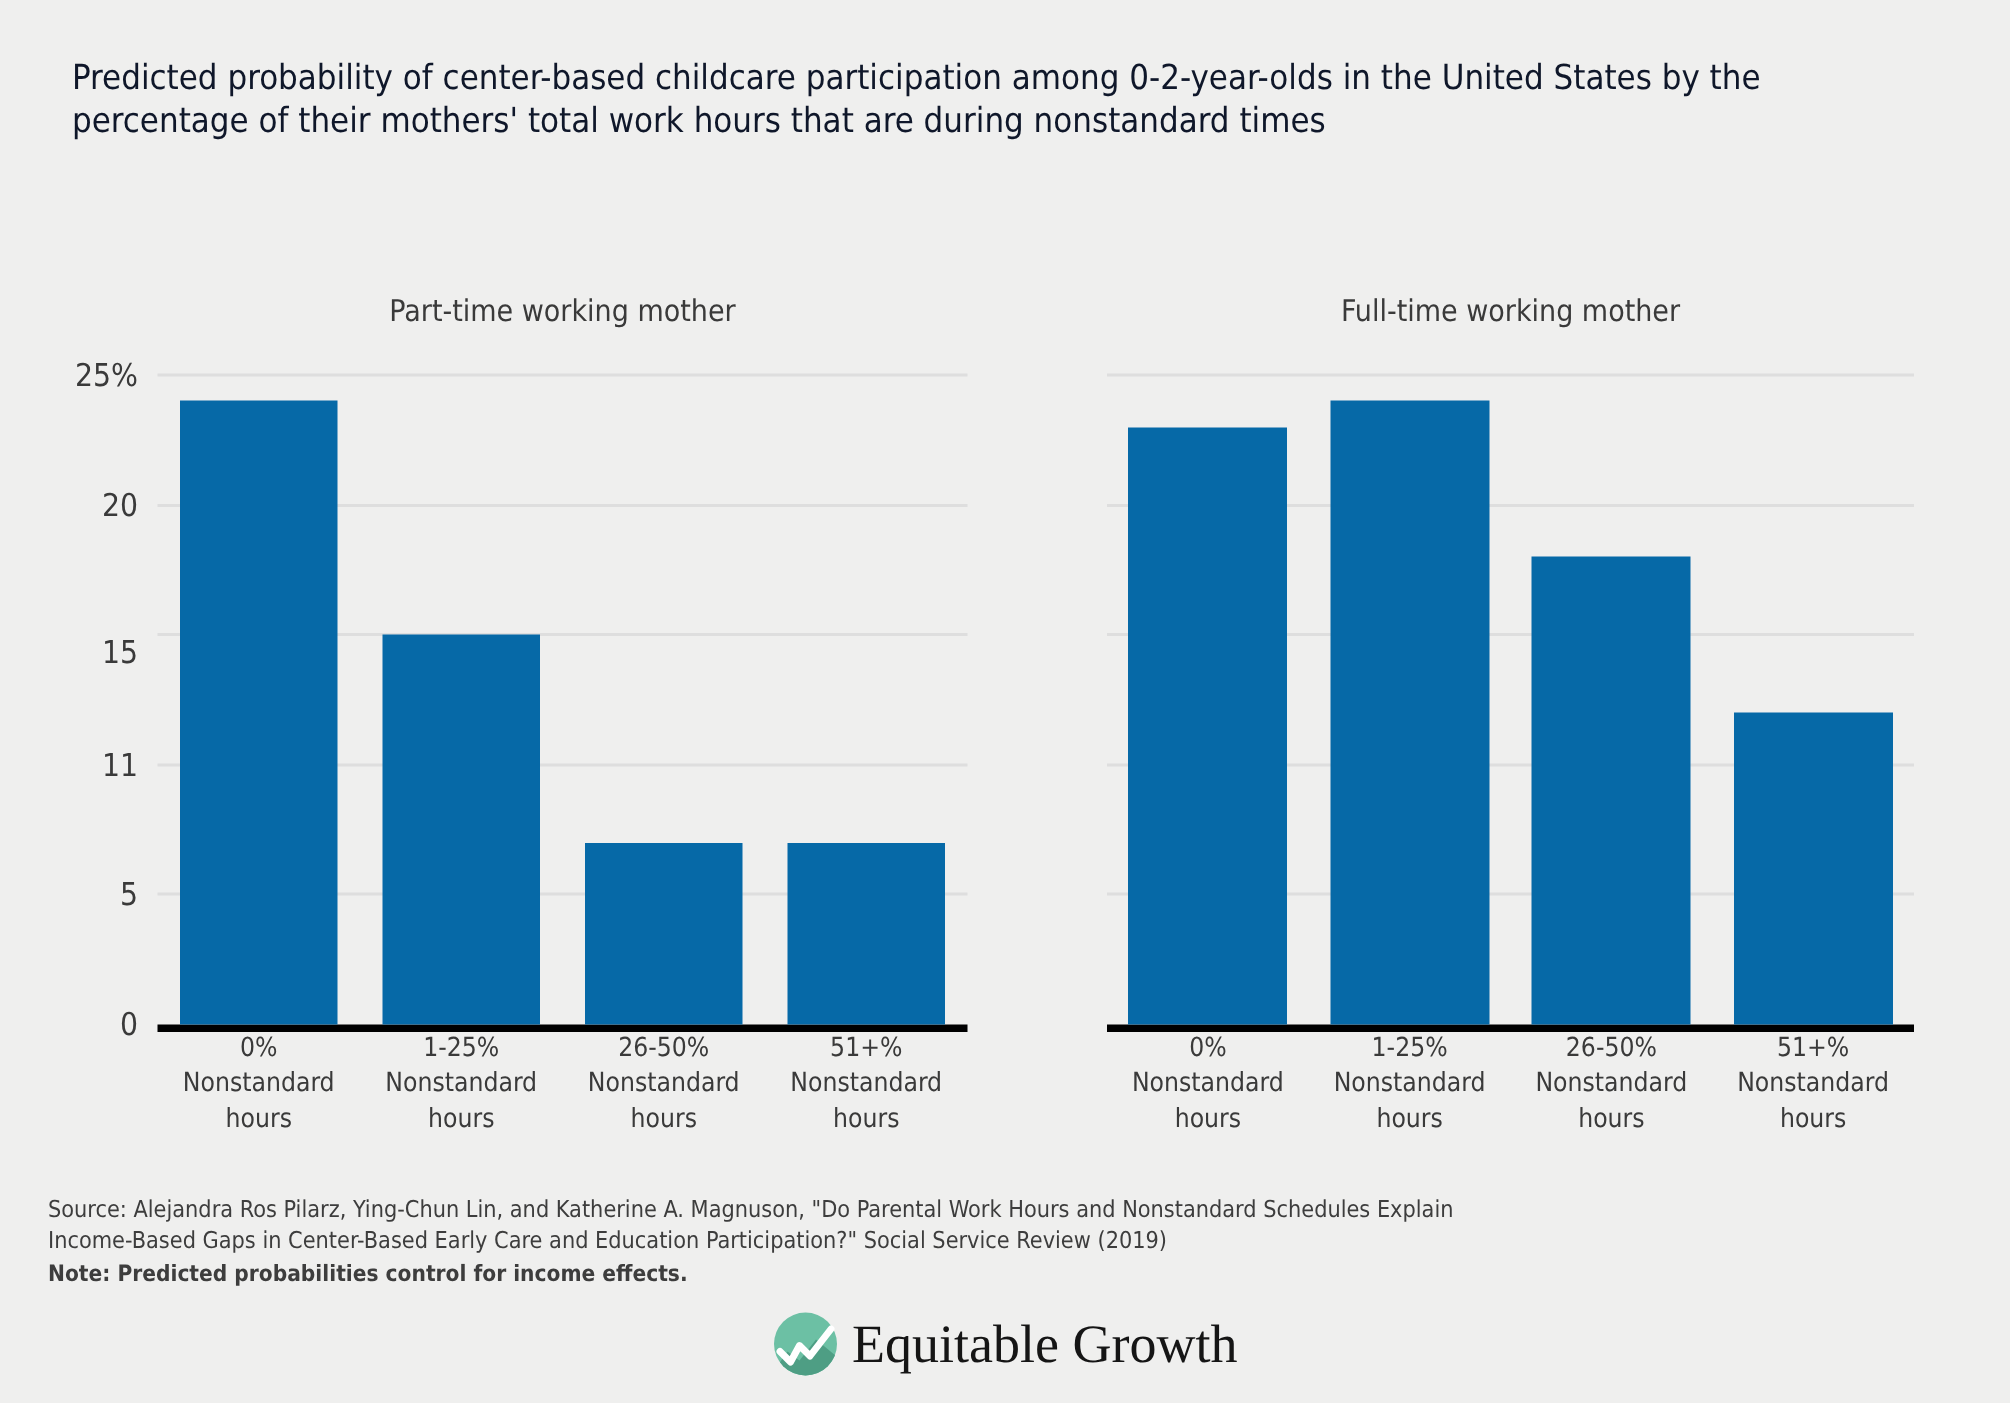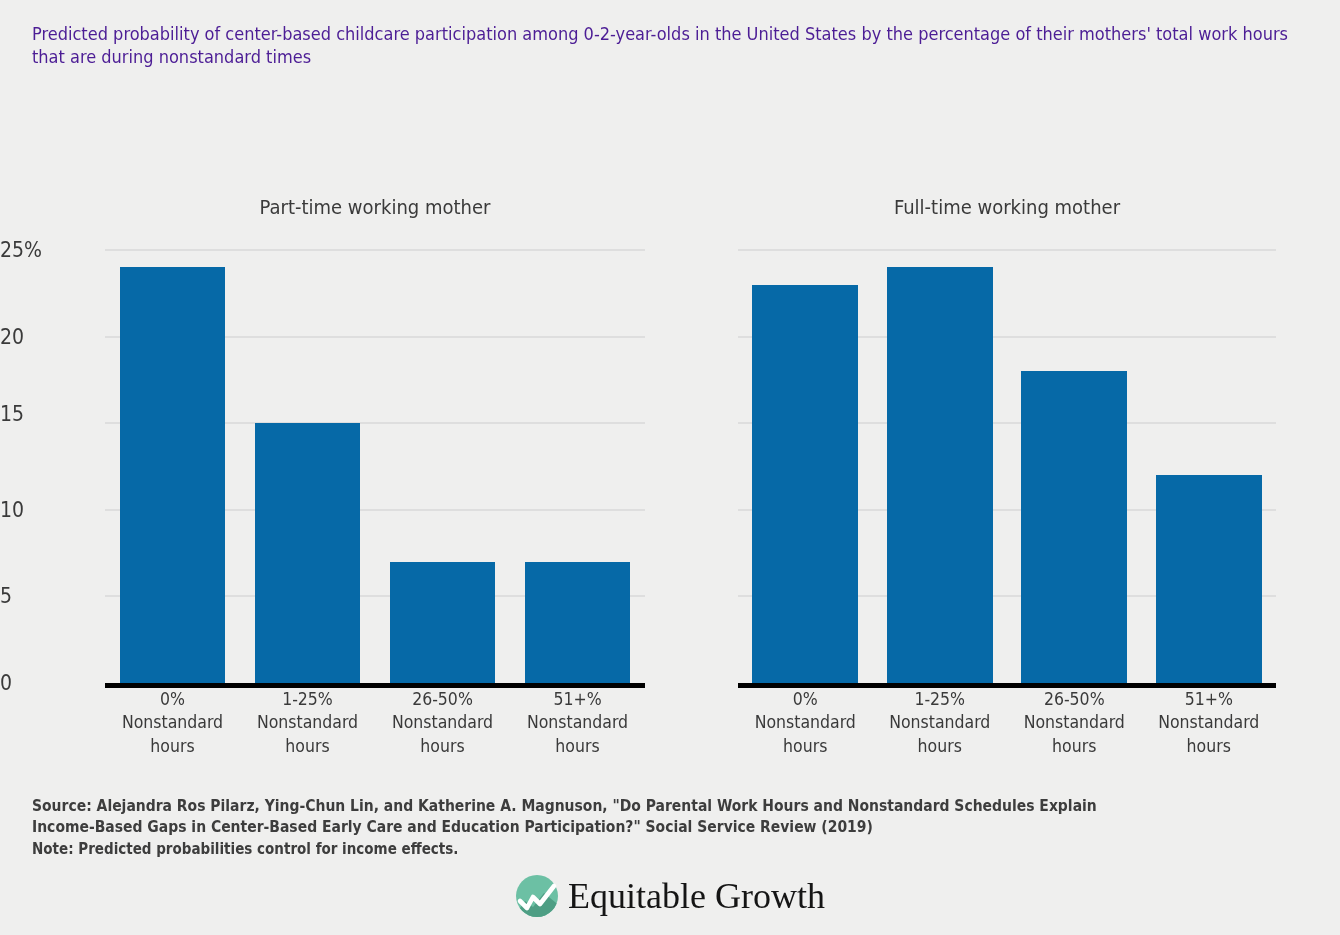--- a/index.html
+++ b/index.html
@@ -22,25 +22,25 @@
   }
   .chart-title {
     font-size: 33px;
     font-weight: 700;
     letter-spacing: -0.2px;
     line-height: 1.15;
     color: #141414;
     margin: 0 0 12px 0;
   }
   .chart-subtitle {
-    font-size: 18px;
+    font-size: 23px;
     font-weight: 400;
     line-height: 1.28;
-    color: #4c1d95;
-    margin: 0;
+    color: #0f172a;
+    margin: 16px;
     max-width: 1280px;
   }
 
   
   .plot-wrap {
     position: absolute;
     left: 0;
     top: 190px;
     width: 1340px;
     height: 600px;
@@ -59,20 +59,21 @@
   .ylabels {
     position: absolute;
     left: 0;
     top: 0;
     width: 92px;
   }
   .ylabel {
     position: absolute;
     right: 0;
     width: 92px;
+    text-align: right;
     font-size: 21px;
     color: #3a3a3a;
     transform: translateY(-50%);
     white-space: nowrap;
   }
 
   .panel {
     position: absolute;
     top: 0;
   }
@@ -109,21 +110,21 @@
 
   
   .footer {
     position: absolute;
     left: 32px;
     top: 796px;
     width: 1280px;
   }
   .source-line {
     font-size: 15.5px;
-    font-weight: 700;
+    font-weight: 400;
     line-height: 1.38;
     color: #3d3d3d;
     margin: 0;
   }
   .note-line {
     font-size: 15px;
     font-weight: 600;
     line-height: 1.38;
     color: #3d3d3d;
     margin: 0;
@@ -160,22 +161,22 @@
 </div>
 
 <div class="plot-wrap">
 
   <div class="panel-title right">Full-time working mother</div>
   <div class="panel-title left">Part-time working mother</div>
 
   <div class="ylabels" id="ylabels">
       <div class="ylabel" style="top: 493px;">0</div>
       <div class="ylabel" style="top: 406.4px;">5</div>
-      <div class="ylabel" style="top: 319.8px;">10</div>
-      <div class="ylabel" style="top: 224px;">15</div>
+      <div class="ylabel" style="top: 319.8px;">11</div>
+      <div class="ylabel" style="top: 245px;">15</div>
       <div class="ylabel" style="top: 146.6px; margin-left: 24px;">20</div>
       <div class="ylabel" style="top: 60px;">25%</div>
     </div>
 
   <div class="panel left" id="panel-0">
       <div class="gridline" style="top: 405.4px;"></div>
       <div class="gridline" style="top: 318.8px;"></div>
       <div class="gridline" style="top: 232.2px;"></div>
       <div class="gridline" style="top: 145.6px;"></div>
       <div class="gridline" style="top: 59px;"></div>

